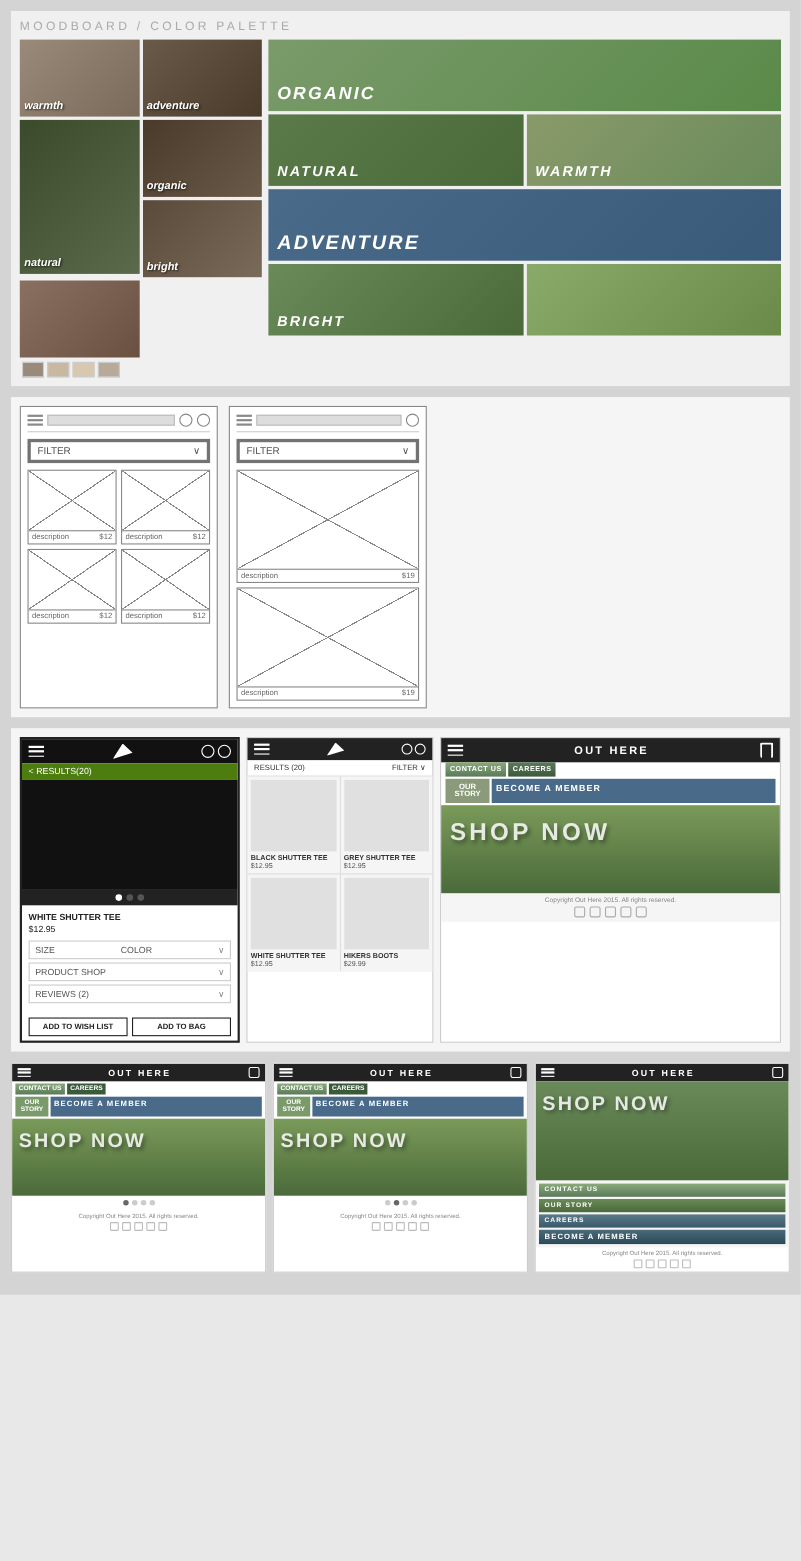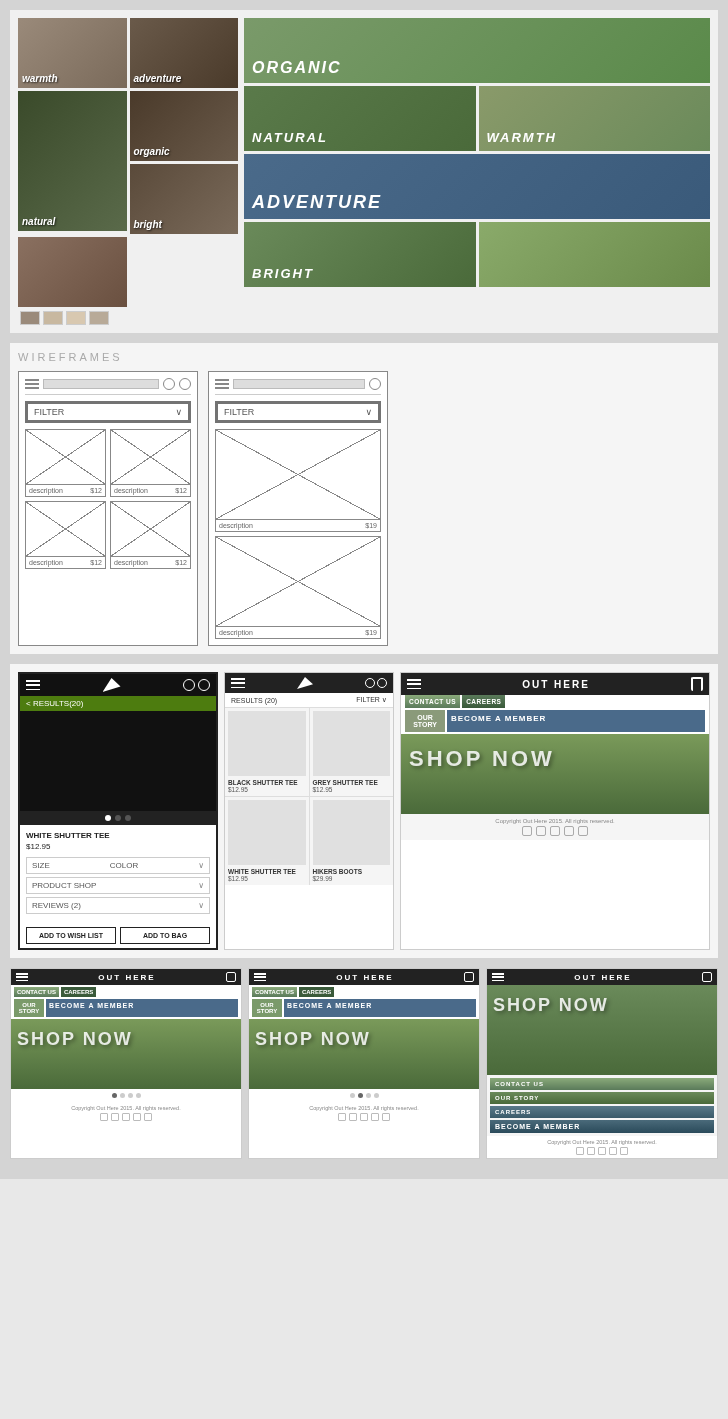--- a/index.html
+++ b/index.html
@@ -720,20 +720,21 @@
       border: 1px solid #bbb;
       border-radius: 1px;
     }
   </style>
 </head>
 <body>
 
 <div class="page-wrapper">
 
   <div class="moodboard-section">
+    <div class="moodboard-title">MOODBOARD / COLOR PALETTE</div>
     <div class="moodboard-content">
 
       <div class="moodboard-left">
         <div class="mood-grid">
           <div class="mood-img mood-img-1" style="position:relative;">
             <span class="mood-label">warmth</span>
           </div>
           <div class="mood-img mood-img-2" style="position:relative;">
             <span class="mood-label">adventure</span>
           </div>
@@ -775,21 +776,20 @@
             <span class="mood-overlay-label" style="color:#fff; font-size:13px;">BRIGHT</span>
           </div>
           <div class="mood-r6"></div>
         </div>
       </div>
 
     </div>
   </div>
 
   <div class="wireframe-section">
-    <div class="wireframe-title">WIREFRAMES</div>
     <div class="wireframe-grid">
 
       <div class="wireframe-phone">
         <div class="wf-header">
           <div class="wf-hamburger">
             <span></span>
               <span></span>
               <span></span>
           </div>
           <div class="wf-logo-placeholder"></div>

